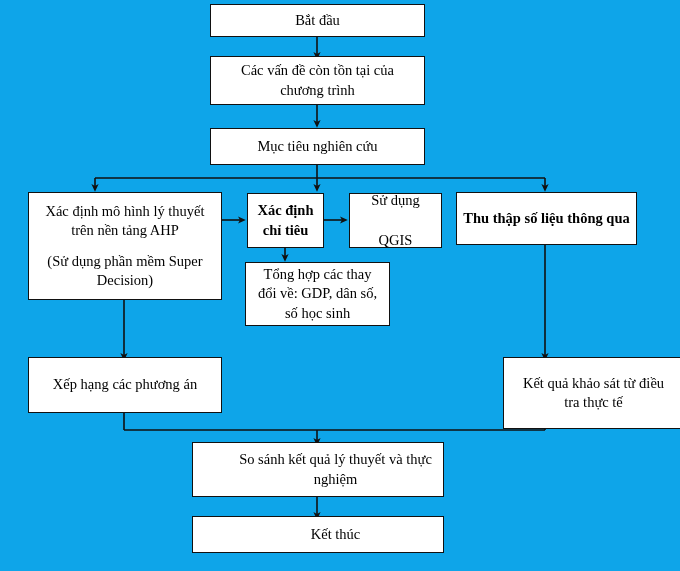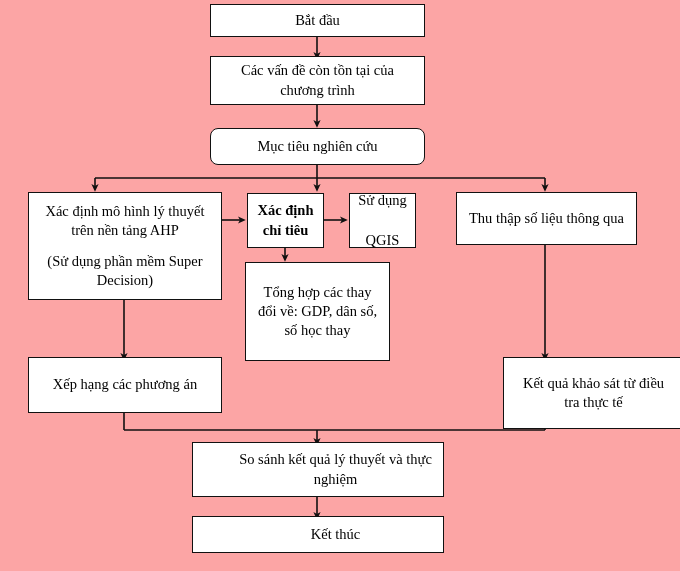--- a/index.html
+++ b/index.html
@@ -4,21 +4,21 @@
 <style>
   html, body {
     margin: 0;
     padding: 0;
     background: #ffffff;
   }
   #canvas {
     position: relative;
     width: 680px;
     height: 571px;
-    background: #fca5a5;
+    background: #0ea5e9;
     font-family: "Liberation Serif", "DejaVu Serif", serif;
     overflow: hidden;
   }
   #wires {
     position: absolute;
     left: 0;
     top: 0;
     width: 680px;
     height: 571px;
     pointer-events: none;
@@ -90,48 +90,48 @@
 
   <div class="node" style="left:210px; top:4px; width:215px; height:33px;">
     <span class="line">Bắt đầu</span>
   </div>
 
   <div class="node" style="left:210px; top:56px; width:215px; height:49px;">
     <span class="line">Các vấn đề còn tồn tại của</span>
     <span class="line">chương trình</span>
   </div>
 
-  <div class="node" style="left:210px; top:128px; width:215px; height:37px;border-radius:8px;">
+  <div class="node" style="left:210px; top:128px; width:215px; height:37px;">
     <span class="line">Mục tiêu nghiên cứu</span>
   </div>
 
   <div class="node two-para" style="left:28px; top:192px; width:194px; height:108px;">
     <span class="line">Xác định mô hình lý thuyết</span>
     <span class="line">trên nền tảng AHP</span>
     <span class="line gap">(Sử dụng phần mềm Super</span>
     <span class="line">Decision)</span>
   </div>
 
   <div class="node" style="left:247px; top:193px; width:77px; height:55px;font-weight:bold;">
     <span class="line">Xác định</span>
     <span class="line">chỉ tiêu</span>
   </div>
 
-  <div class="node" style="left:349px; top:193px; width:67px; height:55px;gap:20px;">
+  <div class="node" style="left:349px; top:193px; width:93px; height:55px;gap:20px;">
     <span class="line">Sử dụng</span>
     <span class="line">QGIS</span>
   </div>
 
-  <div class="node" style="left:245px; top:262px; width:145px; height:99px;">
+  <div class="node" style="left:245px; top:262px; width:145px; height:64px;">
     <span class="line">Tổng hợp các thay</span>
     <span class="line">đổi về: GDP, dân số,</span>
-    <span class="line">số học thay</span>
+    <span class="line">số học sinh</span>
   </div>
 
-  <div class="node" style="left:456px; top:192px; width:181px; height:53px;">
+  <div class="node" style="left:456px; top:192px; width:181px; height:53px;font-weight:bold;">
     <span class="line">Thu thập số liệu thông qua</span>
   </div>
 
   <div class="node" style="left:28px; top:357px; width:194px; height:56px;">
     <span class="line">Xếp hạng các phương án</span>
   </div>
 
   <div class="node" style="left:456px; top:357px; width:181px; height:72px;margin-left:47px;">
     <span class="line">Kết quả khảo sát từ điều</span>
     <span class="line">tra thực tế</span>

